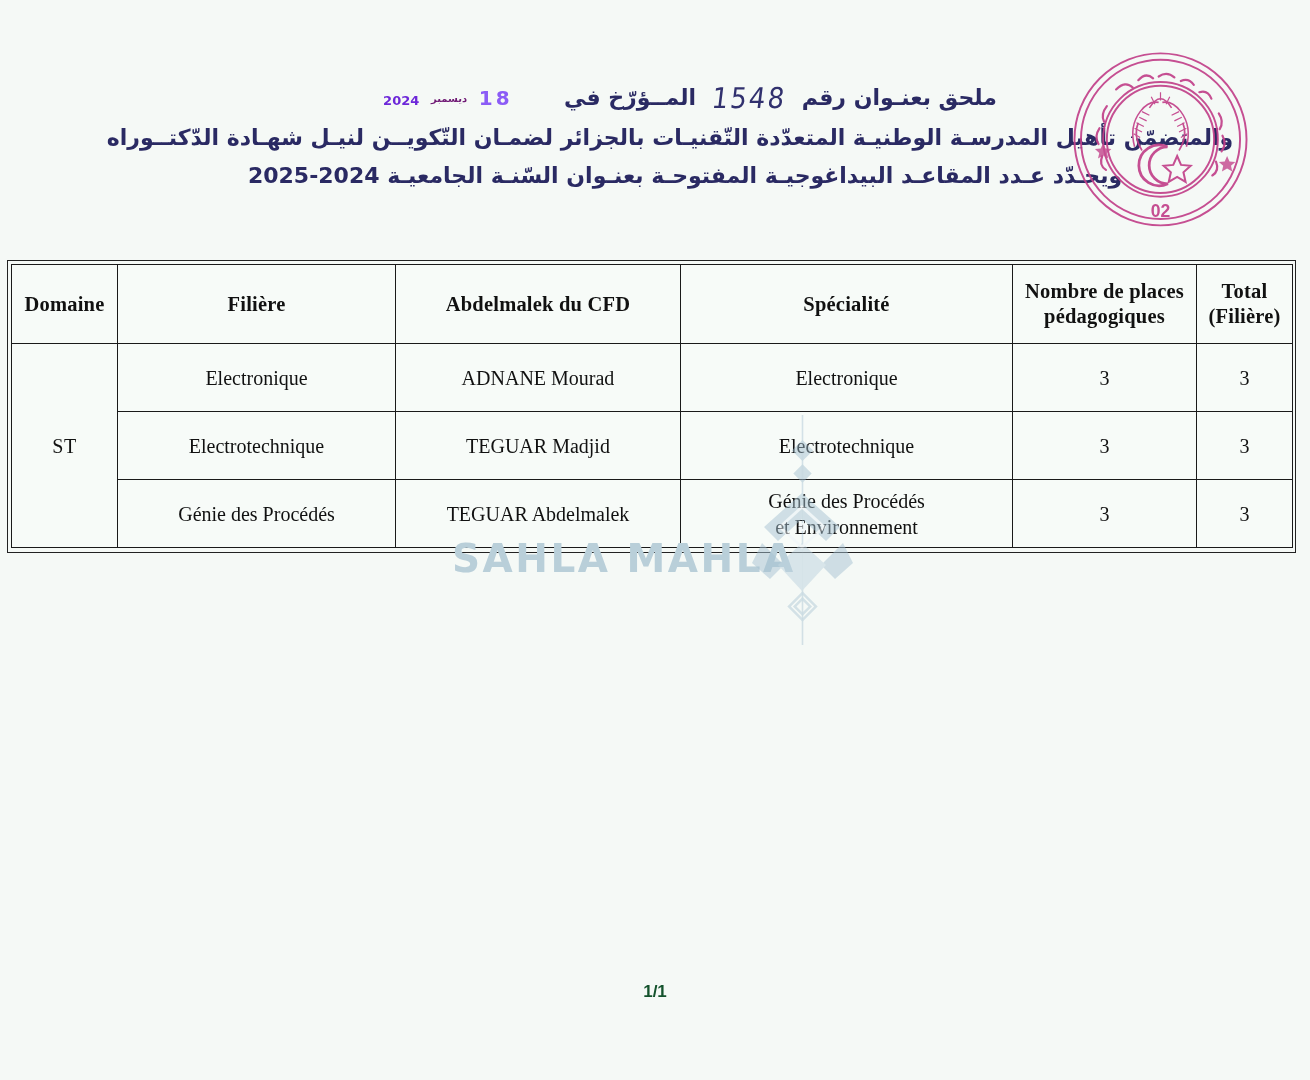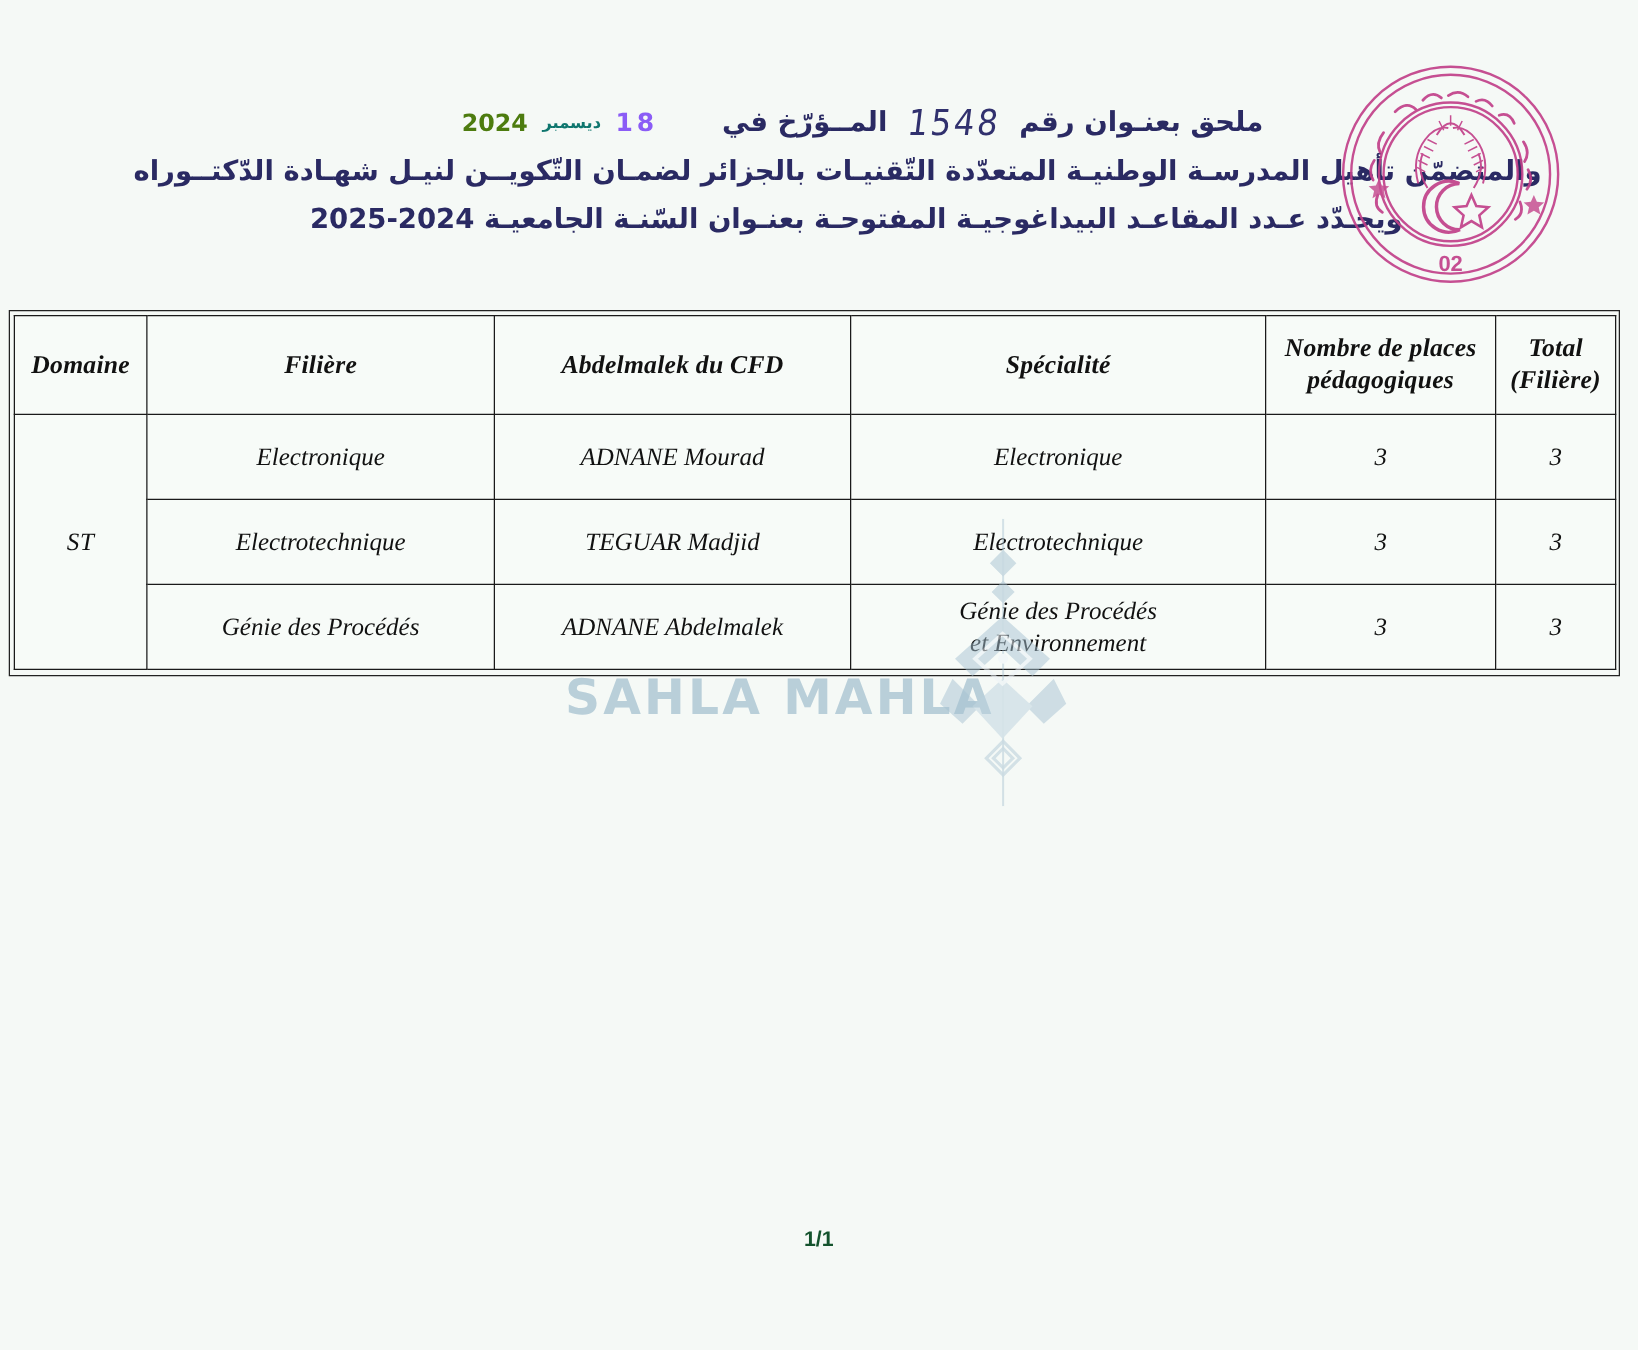--- a/index.html
+++ b/index.html
@@ -69,52 +69,51 @@
     padding: 0 8px;
   }
   .date-day {
     display: inline-block;
     font-size: 20px;
     letter-spacing: 3px;
     color: #8b5cf6;
   }
   .date-mon {
     display: inline-block;
-    font-size: 13px;
-    color: #0f766e;
+    font-size: 10px;
+    color: #701a75;
     transform: translateY(-3px);
     padding: 0 4px;
     margin-top: 47px;
   }
   .date-year {
     display: inline-block;
-    font-size: 19px;
-    color: #4d7c0f;
+    font-size: 13px;
+    color: #6d28d9;
     letter-spacing: 0px;
   }
   .ltr-num { direction: ltr; unicode-bidi: embed; }
 
   
   .stamp {
     position: absolute;
     left: 1068px;
     top: 45px;
     width: 185px;
     height: 198px;
     opacity: 0.92;
     pointer-events: none;
   }
 
   
   .tbl-wrap {
     position: absolute;
     left: 11px;
-    top: 252px;
+    top: 264px;
     width: 1281px;
-    font-style: italic;
   }
   table.main {
     border-collapse: collapse;
     width: 1281px;
     table-layout: fixed;
     background: #f7fbf8;
   }
   table.main td, table.main th {
     border: 1.5px solid #1a1a1a;
     text-align: center;
@@ -316,21 +315,21 @@
           <td>Electrotechnique</td>
           <td>TEGUAR Madjid</td>
           <td>
             <div>Electrotechnique</div>
           </td>
           <td class="num-cell">3</td>
           <td class="num-cell">3</td>
         </tr>
         <tr>
           <td>Génie des Procédés</td>
-          <td>ADNANE Abdelmalek</td>
+          <td>TEGUAR Abdelmalek</td>
           <td>
             <div>Génie des Procédés</div>
             <div>et Environnement</div>
           </td>
           <td class="num-cell">3</td>
           <td class="num-cell">3</td>
         </tr>
       </tbody>
     </table>
   </div>

